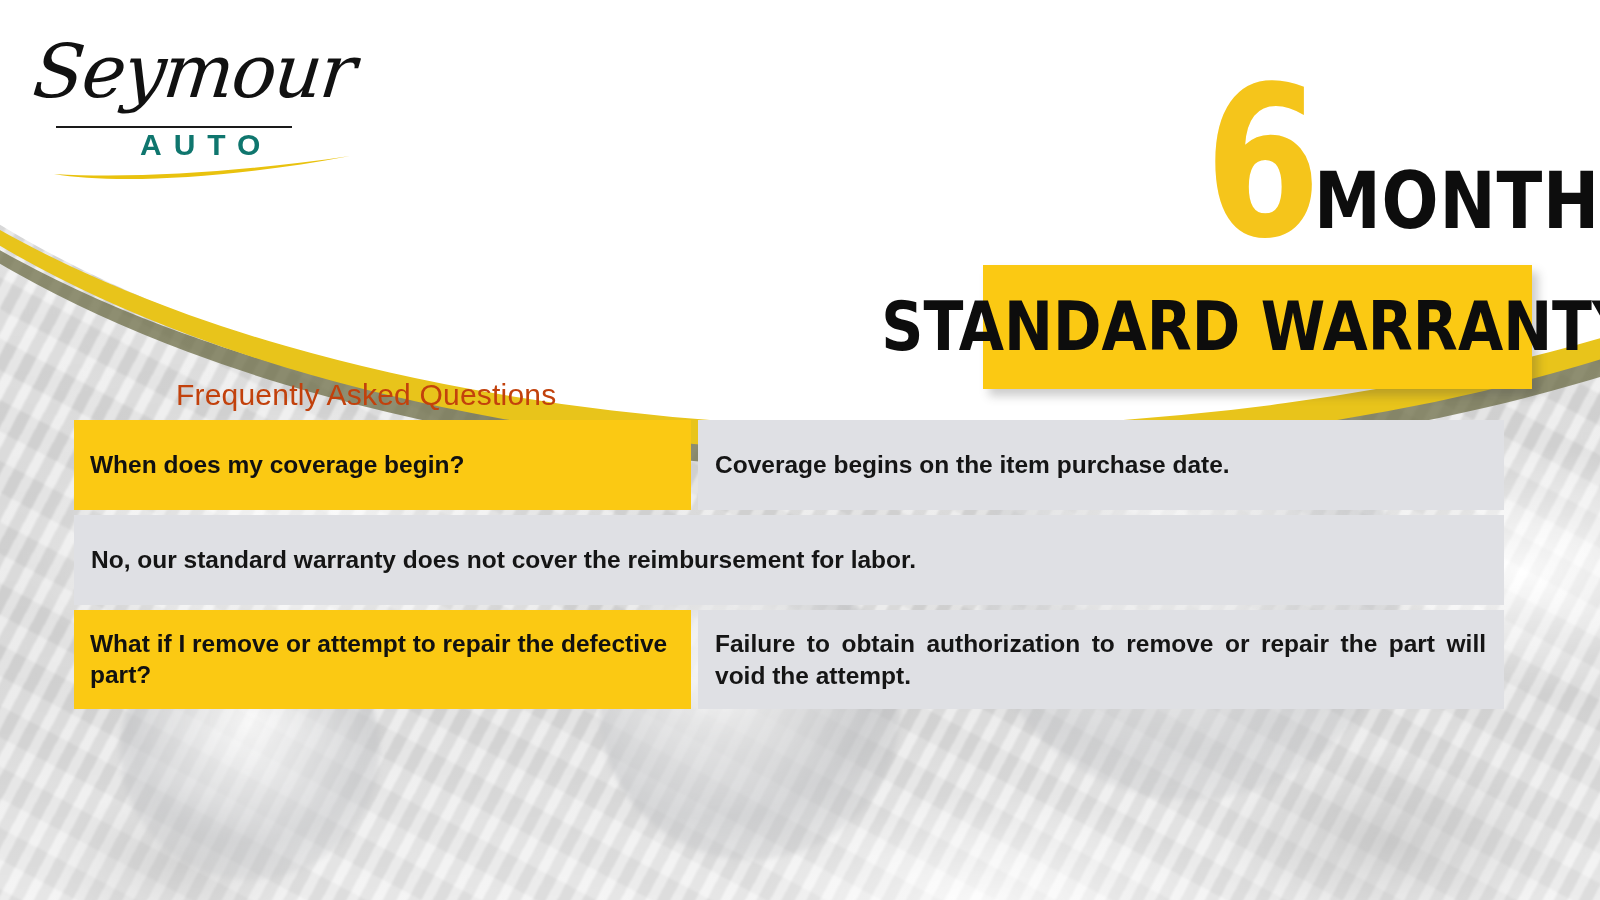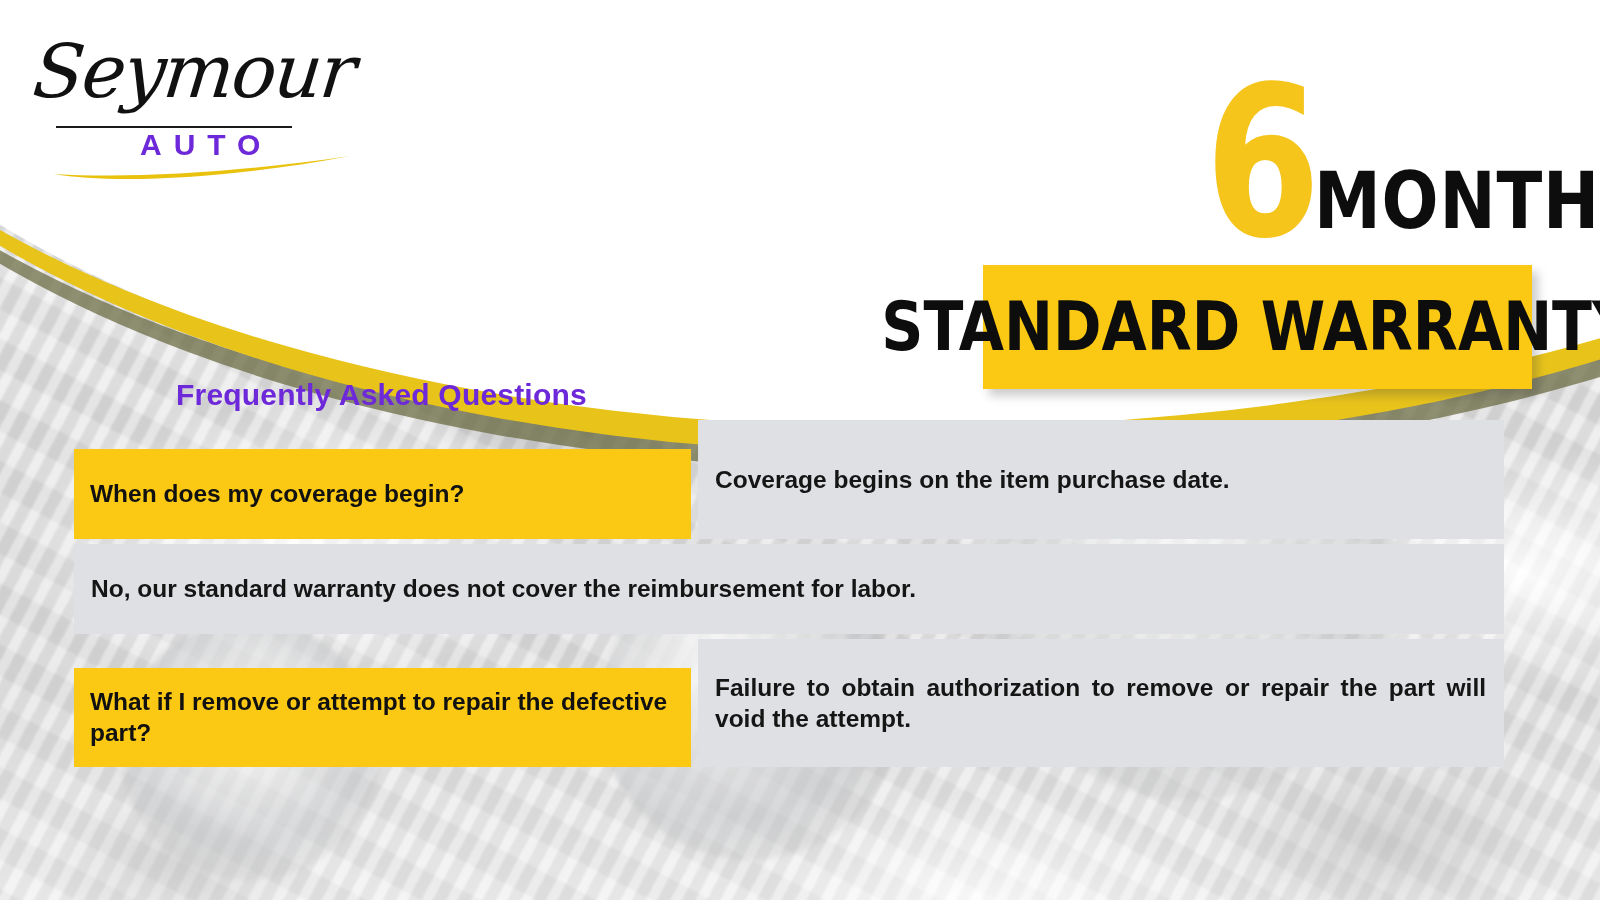--- a/index.html
+++ b/index.html
@@ -154,21 +154,21 @@
     background: #1a1a1a;
   }
   .logo-auto {
     position: absolute;
     left: 110px;
     top: 106px;
     font-family: "Liberation Sans", sans-serif;
     font-weight: 700;
     font-size: 30px;
     letter-spacing: 12px;
-    color: #6d28d9;
+    color: #0f766e;
   }
   .logo-swash {
     position: absolute;
     left: 22px;
     top: 128px;
     width: 300px;
     height: 34px;
     overflow: visible;
   }
 
@@ -227,23 +227,23 @@
     letter-spacing: 0px;
     white-space: nowrap;
   }
 
   
   .faq-heading {
     position: absolute;
     left: 176px;
     top: 378px;
     font-family: "Liberation Sans", sans-serif;
-    font-weight: 700;
+    font-weight: 400;
     font-size: 30px;
-    color: #6d28d9;
+    color: #c2410c;
     letter-spacing: .2px;
   }
 
   
   .faq-table {
     position: absolute;
     left: 74px;
     top: 420px;
     width: 1430px;
     display: flex;
@@ -261,21 +261,20 @@
     color: #111111;
     font-family: "Liberation Sans", sans-serif;
     font-weight: 700;
     font-size: 24.5px;
     line-height: 1.26;
     display: flex;
     align-items: center;
     padding: 14px 9px 14px 16px;
     box-sizing: border-box;
     min-height: 90px;
-    margin-top: 29px;
   }
   .faq-a {
     flex: 1 1 auto;
     background: #dfe0e4;
     color: #151515;
     font-family: "Liberation Sans", sans-serif;
     font-weight: 700;
     font-size: 24.5px;
     line-height: 1.28;
     display: flex;

